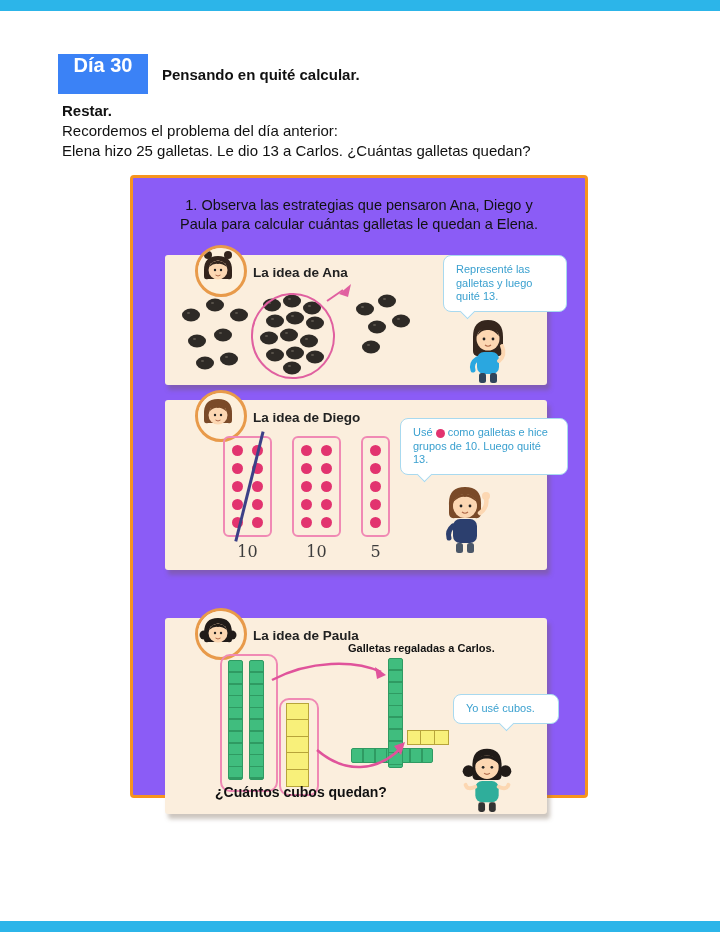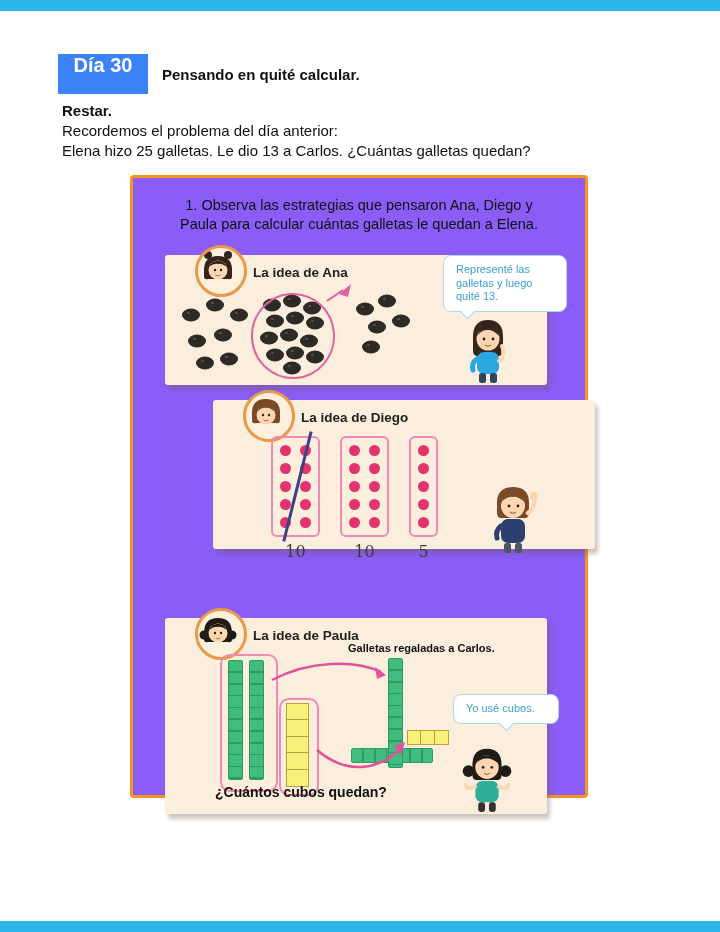--- a/index.html
+++ b/index.html
@@ -11,21 +11,21 @@
     font-weight:bold;font-size:20px;display:flex;align-items:flex-start;justify-content:center;}
   .header-title{position:absolute;left:162px;top:66px;font-size:15px;font-weight:bold;color:#111;}
   .intro{position:absolute;left:62px;top:101px;font-size:15px;color:#111;line-height:20px;}
   .intro .b{font-weight:bold;}
   .activity-box{position:absolute;left:130px;top:175px;width:452px;height:617px;border:3.5px solid #f7941e;
     border-radius:4px;background:#8b5cf6;}
   .instruction{position:absolute;left:38px;right:38px;top:18px;text-align:center;font-size:14.5px;line-height:19px;color:#111;}
   .panel{position:absolute;left:32px;width:382px;background:#fbeedd;border-radius:3px;
     box-shadow:3px 5px 4px rgba(110,90,70,0.35);}
   .panel.ana{top:77px;height:130px;}
-  .panel.diego{top:222px;height:149px;margin-left:48px;}
+  .panel.diego{top:222px;height:170px;}
   .panel.paula{top:392px;height:196px;margin-top:48px;}
   .avatar{position:absolute;left:30px;top:-10px;width:46px;height:46px;border-radius:50%;
     border:3px solid #e89a4a;background:#fdf0dc;overflow:hidden;}
   .avatar svg{display:block;}
   .panel-title{position:absolute;left:88px;top:10px;font-weight:bold;font-size:13.5px;color:#222;}
   .bubble{position:absolute;background:#fff;border:1.5px solid #a8d9ef;border-radius:8px;color:#3aa0cf;
     font-size:11px;line-height:13.5px;padding:7px 12px;}
   .bubble::after{content:"";position:absolute;bottom:-6.5px;width:10px;height:10px;background:#fff;
     border-right:1.5px solid #a8d9ef;border-bottom:1.5px solid #a8d9ef;transform:rotate(45deg);}
   .bubble.tail-left::after{left:18px;}
@@ -216,20 +216,25 @@
             <span class="dot"></span>
             <span class="dot"></span>
             <span class="dot"></span>
             <span class="dot"></span>
             <span class="dot"></span>
           </div>
           <div class="dot-label">5</div>
         </div>
       </div>
 
+    <div class="bubble tail-left" style="left:235px;top:18px;width:142px;">
+      <span>Usé</span>
+      <span class="inline-dot"></span>
+      <span>como galletas e hice grupos de 10. Luego quité 13.</span>
+    </div>
 
     <svg class="character" viewBox="0 0 60 74" width="60" height="74" style="left:270px;top:81px;">
       <path d="M14 24 Q13 6 30 6 Q47 6 46 24 L46 32 Q46 38 40 37 L20 37 Q14 38 14 32 Z" fill="#7a4a28"></path>
       <circle cx="30" cy="25" r="12" fill="#fcd7b2"></circle>
       <path d="M18 21 Q22 12 30 13 Q38 12 42 21 Q34 15 30 16 Q25 15 18 21 Z" fill="#7a4a28"></path>
       <circle cx="26" cy="25" r="1.4" fill="#222"></circle>
         <circle cx="35" cy="25" r="1.4" fill="#222"></circle>
       <path d="M27 31 Q30 33.5 33 31" stroke="#b06a4a" fill="none" stroke-width="1.2"></path>
       <path d="M45 32 Q53 26 51 17" stroke="#fcd7b2" stroke-width="4.5" fill="none" stroke-linecap="round"></path>
       <circle cx="51" cy="15" r="4" fill="#fcd7b2"></circle>

